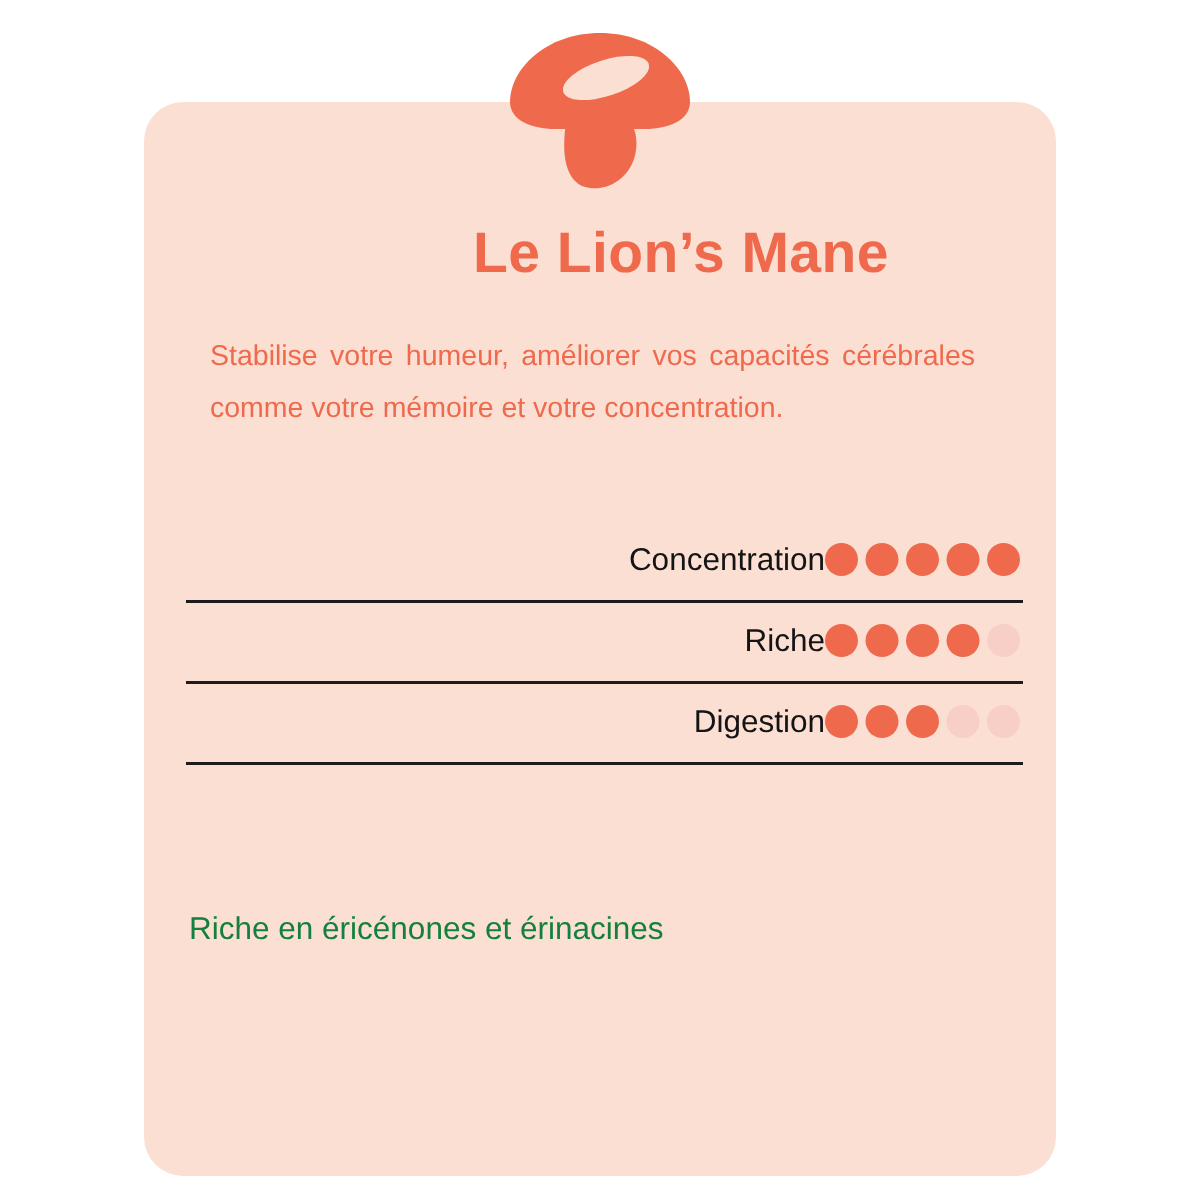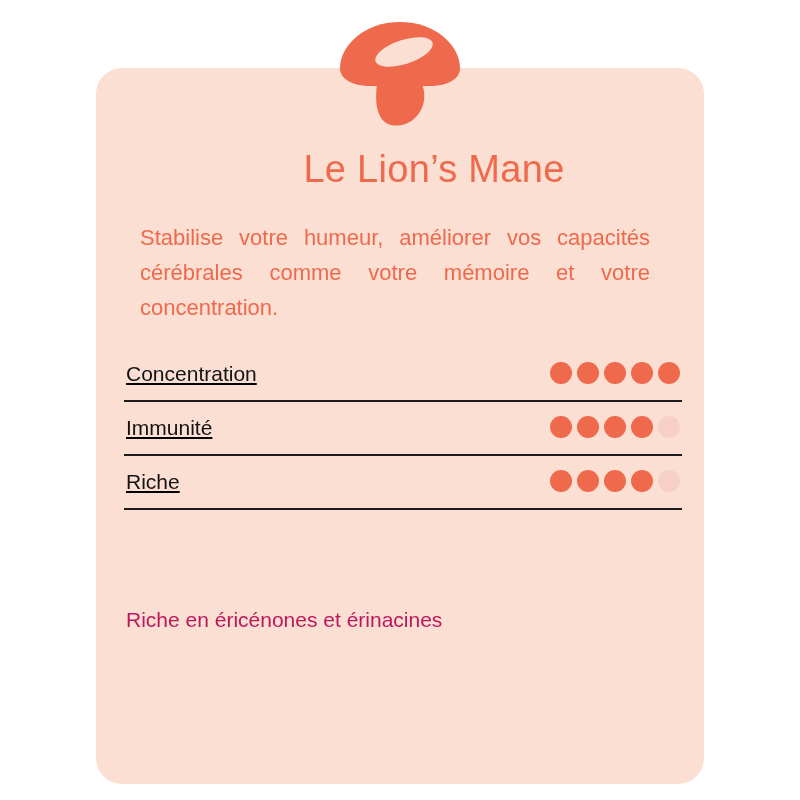--- a/index.html
+++ b/index.html
@@ -34,48 +34,48 @@
     width: 140px;
     height: 110px;
   }
   .title {
     position: absolute;
     left: 96px;
     top: 148px;
     width: 676px;
     text-align: center;
     font-size: 38px;
-    font-weight: normal;
+    font-weight: bold;
     color: #ef6a4d;
     letter-spacing: 0.3px;
+    padding-left: 20px;
   }
   .desc {
     position: absolute;
     left: 140px;
     top: 220px;
     width: 510px;
-    font-size: 22px;
+    font-size: 19px;
     line-height: 35px;
     color: #ef6a4d;
     text-align: justify;
   }
   .rows {
     position: absolute;
     left: 124px;
     top: 348px;
     width: 558px;
   }
   .row {
     position: relative;
     height: 52px;
     border-bottom: 2.5px solid #1c1c1c;
     display: flex;
     align-items: center;
-    justify-content: space-between;
-    text-decoration: underline;
+    justify-content: flex-end;
   }
   .row-label {
     font-size: 21px;
     color: #141414;
     padding-left: 2px;
   }
   .dots {
     display: flex;
     gap: 5px;
     padding-right: 2px;
@@ -88,21 +88,21 @@
     background: #ef6a4d;
   }
   .dot.off {
     background: #f7cfc6;
   }
   .footer {
     position: absolute;
     left: 126px;
     top: 608px;
     font-size: 21px;
-    color: #be185d;
+    color: #15803d;
   }
 </style>
 </head>
 <body>
 
 <div class="stage">
 
   <div class="card"></div>
 
   <div class="mushroom">
@@ -124,40 +124,40 @@
       <span class="dots">
         <span class="dot"></span>
         <span class="dot"></span>
         <span class="dot"></span>
         <span class="dot"></span>
         <span class="dot"></span>
       </span>
     </div>
 
 
-    <div class="row">
-      <span class="row-label">Immunité</span>
-      <span class="dots">
-        <span class="dot"></span>
-        <span class="dot"></span>
-        <span class="dot"></span>
-        <span class="dot"></span>
-        <span class="dot off"></span>
-      </span>
-    </div>
 
     <div class="row">
       <span class="row-label">Riche</span>
       <span class="dots">
         <span class="dot"></span>
         <span class="dot"></span>
         <span class="dot"></span>
         <span class="dot"></span>
         <span class="dot off"></span>
       </span>
     </div>
 
+    <div class="row">
+      <span class="row-label">Digestion</span>
+      <span class="dots">
+        <span class="dot"></span>
+        <span class="dot"></span>
+        <span class="dot"></span>
+        <span class="dot off"></span>
+        <span class="dot off"></span>
+      </span>
+    </div>
 
   </div>
 
   <div class="footer">Riche en éricénones et érinacines</div>
 
 </div>
 
 </body></html>

